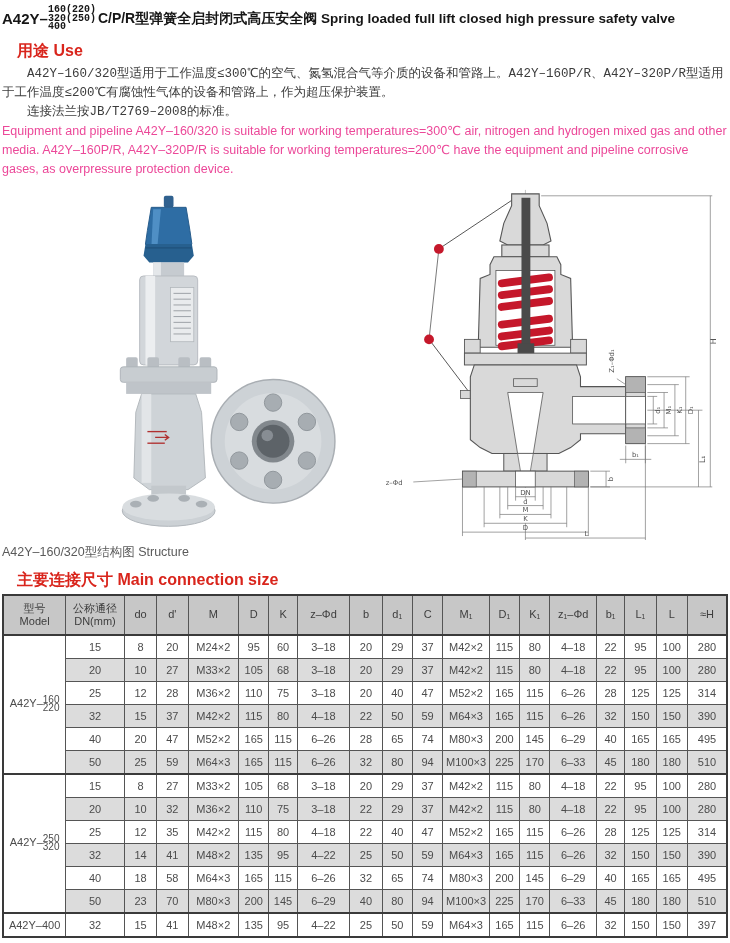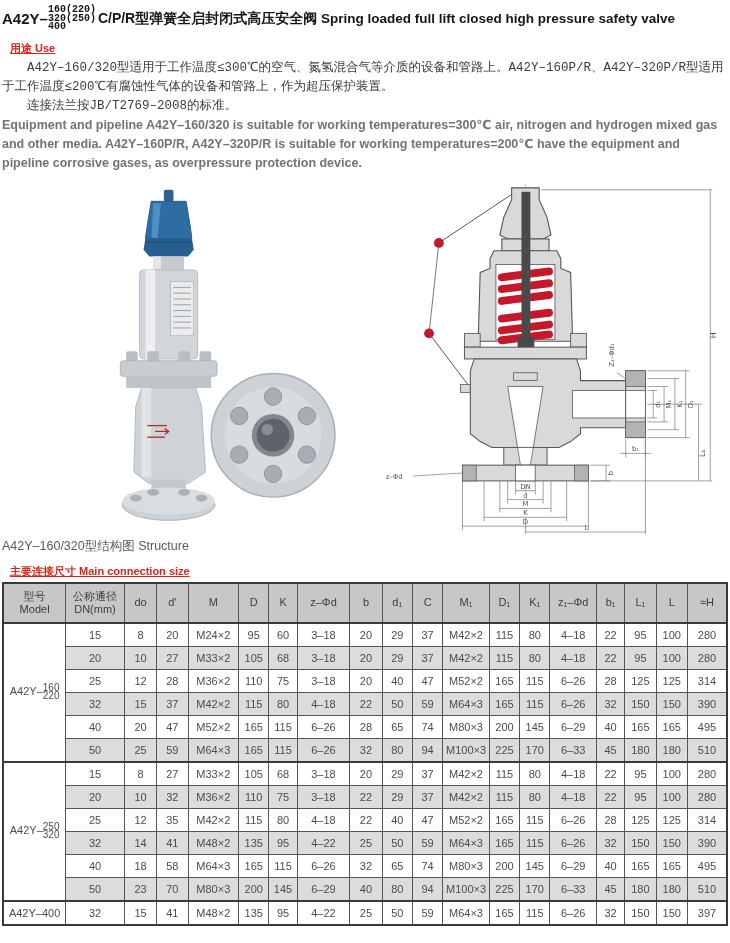--- a/index.html
+++ b/index.html
@@ -6,24 +6,24 @@
   body{width:730px;font-family:"Liberation Sans","DejaVu Sans",sans-serif;color:#3e3e3e;}
   .page{width:726px;padding:4px 2px 0 2px;}
 
   
   .title-row{display:flex;align-items:center;white-space:nowrap;font-weight:bold;color:#161616;margin-top:2px;}
   .t-model{font-size:15px;letter-spacing:0;}
   .t-frac{display:inline-flex;flex-direction:column;font-size:10px;line-height:8.5px;margin:0 2px 0 0;font-weight:bold;font-family:Liberation Mono, monospace;}
   .t-rest{font-size:13.5px;}
   .t-rest .cn{font-size:14px;text-align:center;}
 
-  h2.red{font-size:11px;font-weight:bold;color:#d9251c;margin:9px 0 3px 8px;text-decoration:underline;}
+  h2.red{font-size:16px;font-weight:bold;color:#d9251c;margin:9px 0 3px 15px;}
 
   .para-cn{margin:0;font-size:12.5px;line-height:19px;color:#3c3c3c;text-indent:2em;font-family:Liberation Mono, monospace;}
-  .para-en{margin:0;font-size:12.5px;line-height:19px;color:#737373;font-weight:bold;}
+  .para-en{margin:0;font-size:12.5px;line-height:19px;color:#ec4899;}
 
   
   .figures{display:flex;align-items:flex-start;margin-top:5px;}
   .photo-wrap{margin-left:70px;}
   .drawing-wrap{margin-left:14px;}
   .caption{text-align:left;font-size:12.5px;color:#5a5a5a;margin:0 0 6px 0;}
 
   
   table.dims{border-collapse:collapse;width:726px;table-layout:fixed;font-size:11px;color:#4c4c4c;border:2px solid #3a3a3a;}
   table.dims th,table.dims td{border:1px solid #555;text-align:center;padding:0;height:22px;white-space:nowrap;overflow:hidden;font-weight:normal;}

